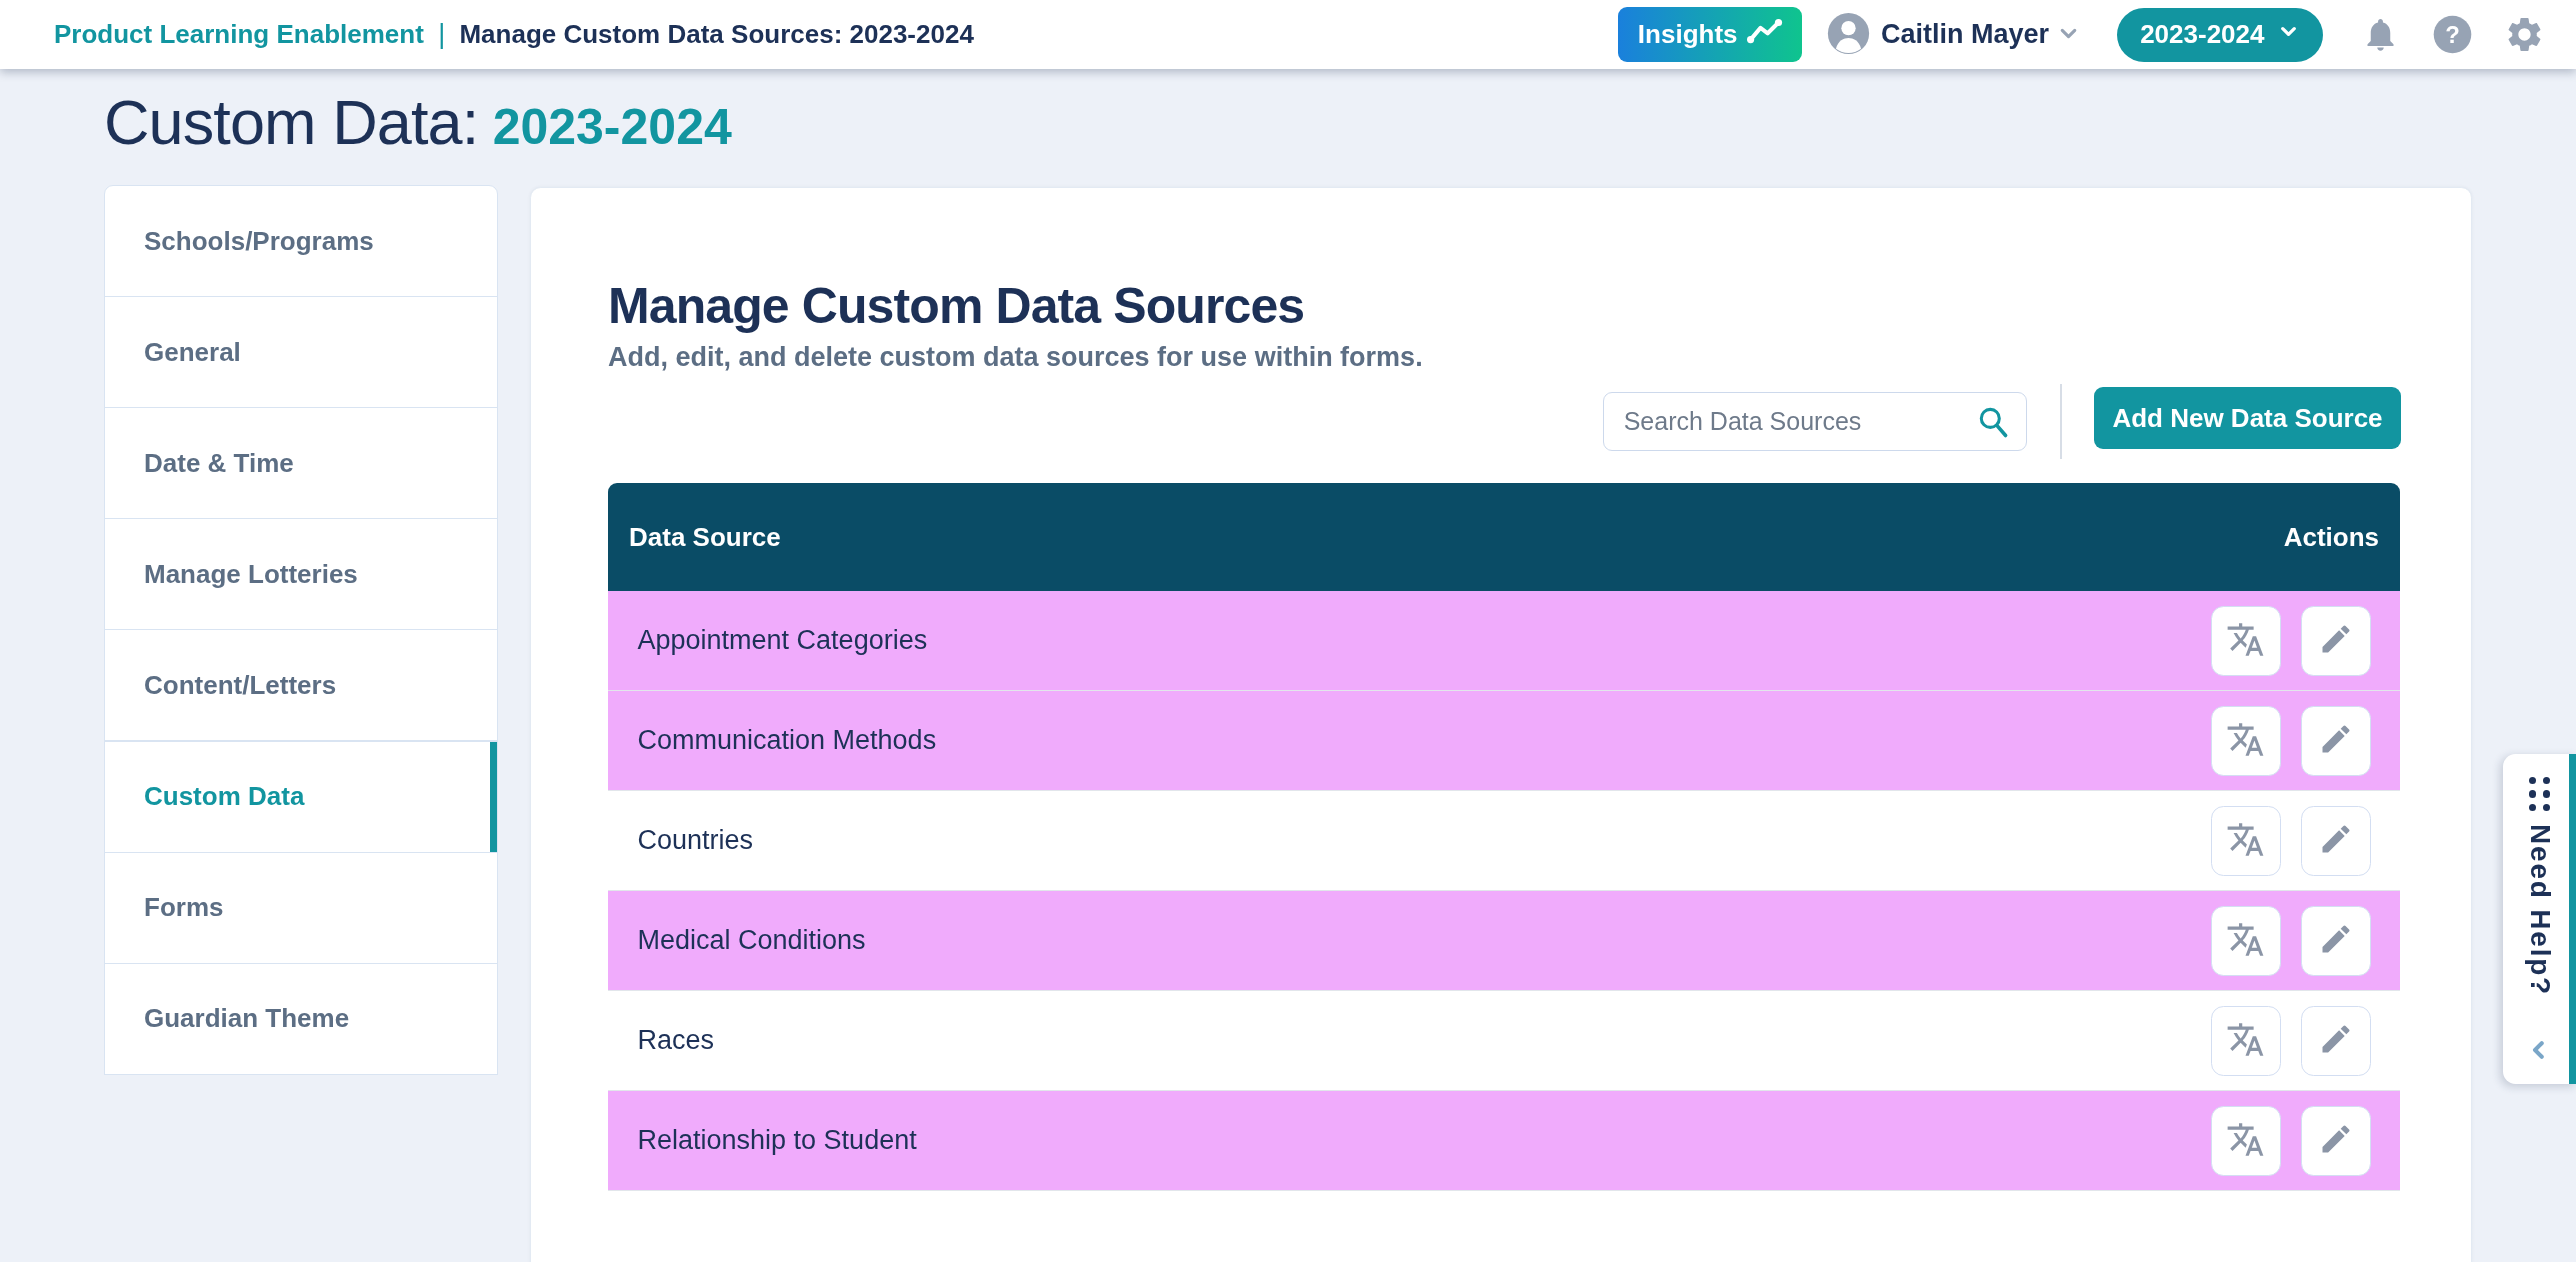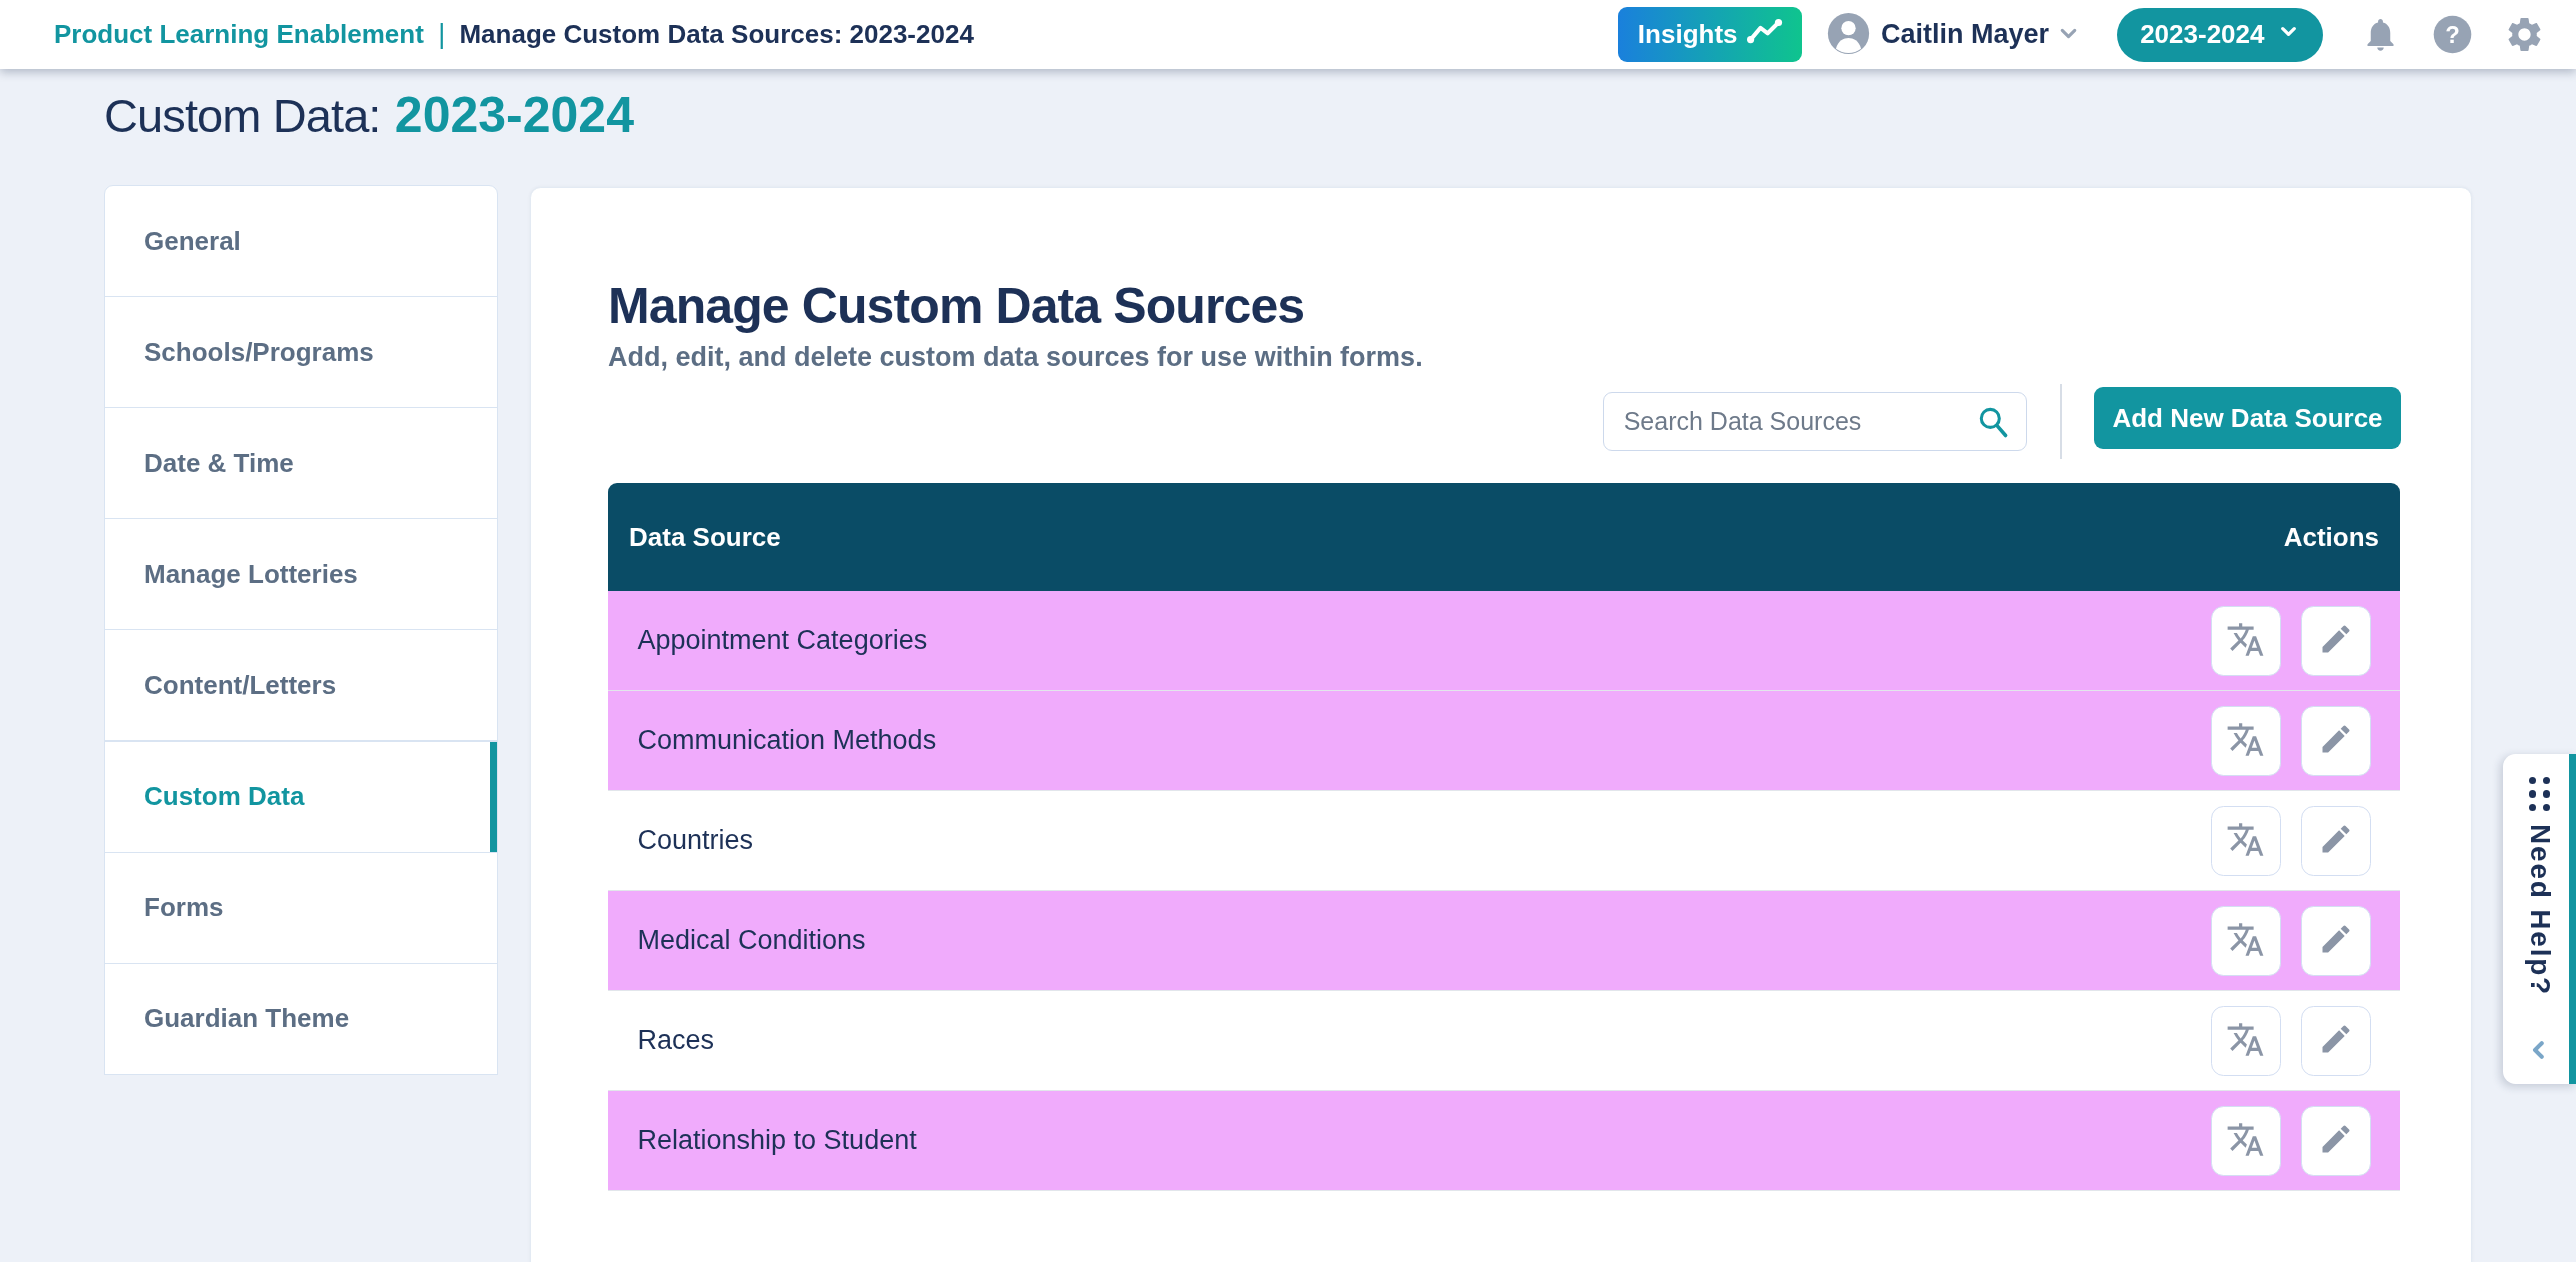--- a/index.html
+++ b/index.html
@@ -47,21 +47,21 @@
     color:#fff;font-weight:bold;font-size:26px;cursor:pointer;
     font-family:inherit;
   }
   .topbar-icons{display:flex;align-items:center;gap:29px;margin-left:36px;}
   .tb-icon{width:43px;height:43px;display:flex;align-items:center;justify-content:center;cursor:pointer;background:none;border:none;}
   
   .page-title{
     position:absolute;left:104px;top:86px;
     display:flex;align-items:baseline;gap:14.3px;
   }
-  .page-title .prefix{font-size:47px;font-weight:normal;color:var(--navy);letter-spacing:-0.9px;}
+  .page-title .prefix{font-size:63px;font-weight:normal;color:var(--navy);letter-spacing:-0.9px;}
   .page-title .year{font-size:50px;font-weight:bold;color:var(--teal);}
   
   .sidebar{position:absolute;left:104px;top:185px;width:394px;}
   .sb-item{
     height:112px;background:#ffffff;border:0.9px solid #d9e4f2;
     margin-top:-0.9px;display:flex;align-items:center;
     padding-left:39px;cursor:pointer;position:relative;
   }
   .sb-item:first-child{margin-top:0;border-radius:9px 9px 0 0;}
   .sb-label{font-size:26px;font-weight:bold;color:var(--gray-label);}
@@ -193,25 +193,25 @@
   </div>
 </header>
 
 <div class="page-title">
   <span class="prefix">Custom Data:</span>
   <span class="year">2023-2024</span>
 </div>
 
 <nav class="sidebar" id="sidebar">
   <div class="sb-item">
+    <span class="sb-label">Schools/Programs</span>
+  </div>
+
+  <div class="sb-item">
     <span class="sb-label">General</span>
-  </div>
-
-  <div class="sb-item">
-    <span class="sb-label">Schools/Programs</span>
   </div>
 
   <div class="sb-item">
     <span class="sb-label">Date &amp; Time</span>
   </div>
 
 
   <div class="sb-item">
     <span class="sb-label">Manage Lotteries</span>
   </div>

